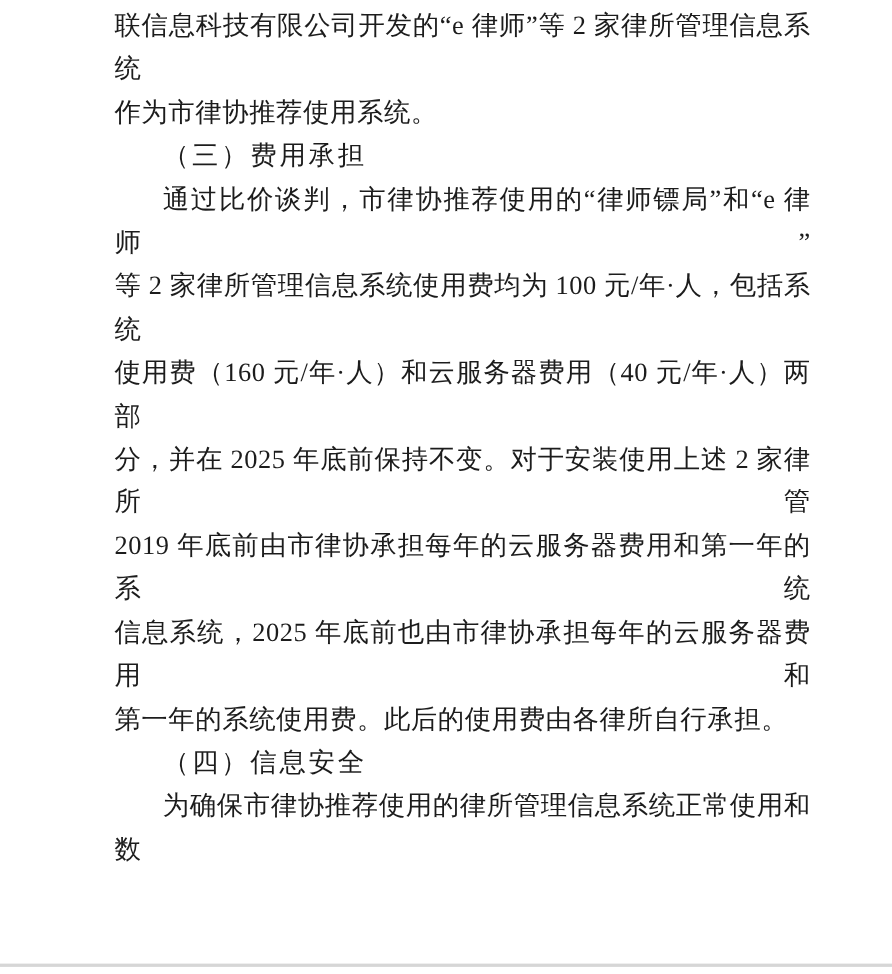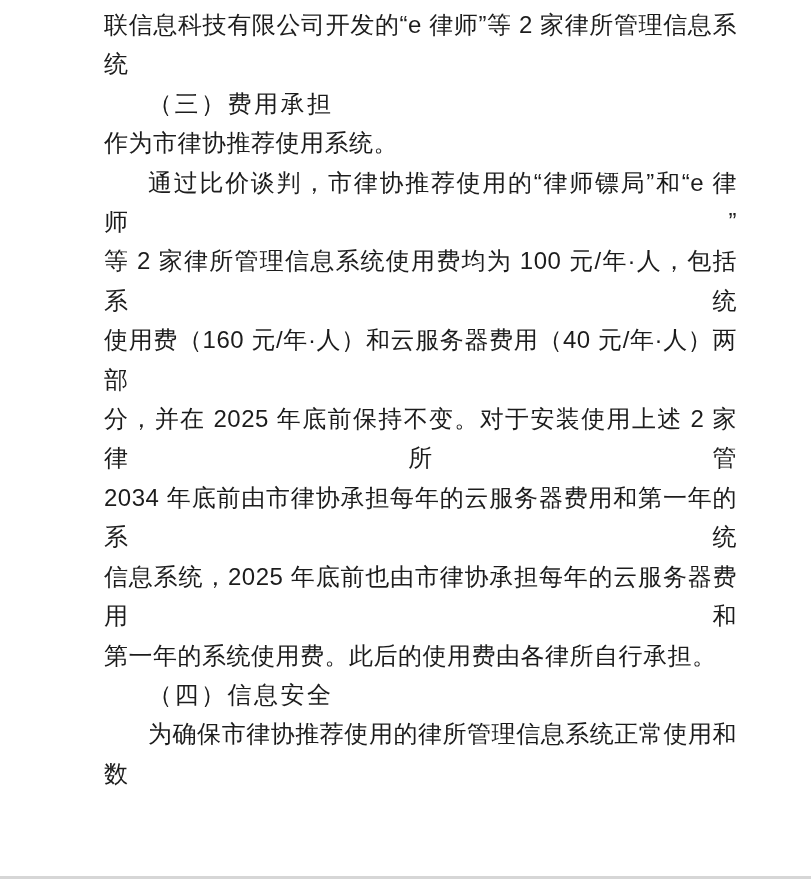--- a/index.html
+++ b/index.html
@@ -2,21 +2,21 @@
 <html><head>
 <meta charset="utf-8">
 <style>
   html, body { margin: 0; padding: 0; background: #ffffff; }
   .page {
     position: relative;
     width: 811px;
     height: 885px;
     background: #ffffff;
     overflow: hidden;
-    font-family: Liberation Sans, sans-serif;
+    font-family: Liberation Serif, serif;
   }
   .content {
     position: absolute;
     left: 104px;
     top: 5px;
     width: 633px;
     font-size: 24px;
     line-height: 39.4px;
     color: #1c1c1c;
     letter-spacing: 0.5px;
@@ -36,27 +36,27 @@
     height: 3px;
     background: #d6d6d6;
   }
 </style>
 </head>
 <body>
 
 <div class="page">
   <div class="content">
     <div class="line justify">联信息科技有限公司开发的“e 律师”等 2 家律所管理信息系统</div>
+    <div class="line">作为市律协推荐使用系统。</div>
     <div class="line indent kai">（三）费用承担</div>
-    <div class="line">作为市律协推荐使用系统。</div>
     <div class="line indent justify">通过比价谈判，市律协推荐使用的“律师镖局”和“e 律师”</div>
     <div class="line justify">等 2 家律所管理信息系统使用费均为 100 元/年·人，包括系统</div>
     <div class="line justify">使用费（160 元/年·人）和云服务器费用（40 元/年·人）两部</div>
     <div class="line justify">分，并在 2025 年底前保持不变。对于安装使用上述 2 家律所管</div>
-    <div class="line justify">2034 年底前由市律协承担每年的云服务器费用和第一年的系统</div>
+    <div class="line justify">2019 年底前由市律协承担每年的云服务器费用和第一年的系统</div>
     <div class="line justify">信息系统，2025 年底前也由市律协承担每年的云服务器费用和</div>
     <div class="line">第一年的系统使用费。此后的使用费由各律所自行承担。</div>
     <div class="line indent kai">（四）信息安全</div>
     <div class="line indent justify">为确保市律协推荐使用的律所管理信息系统正常使用和数</div>
 
   </div>
   <div class="bottom-rule"></div>
 </div>
 
 </body></html>

